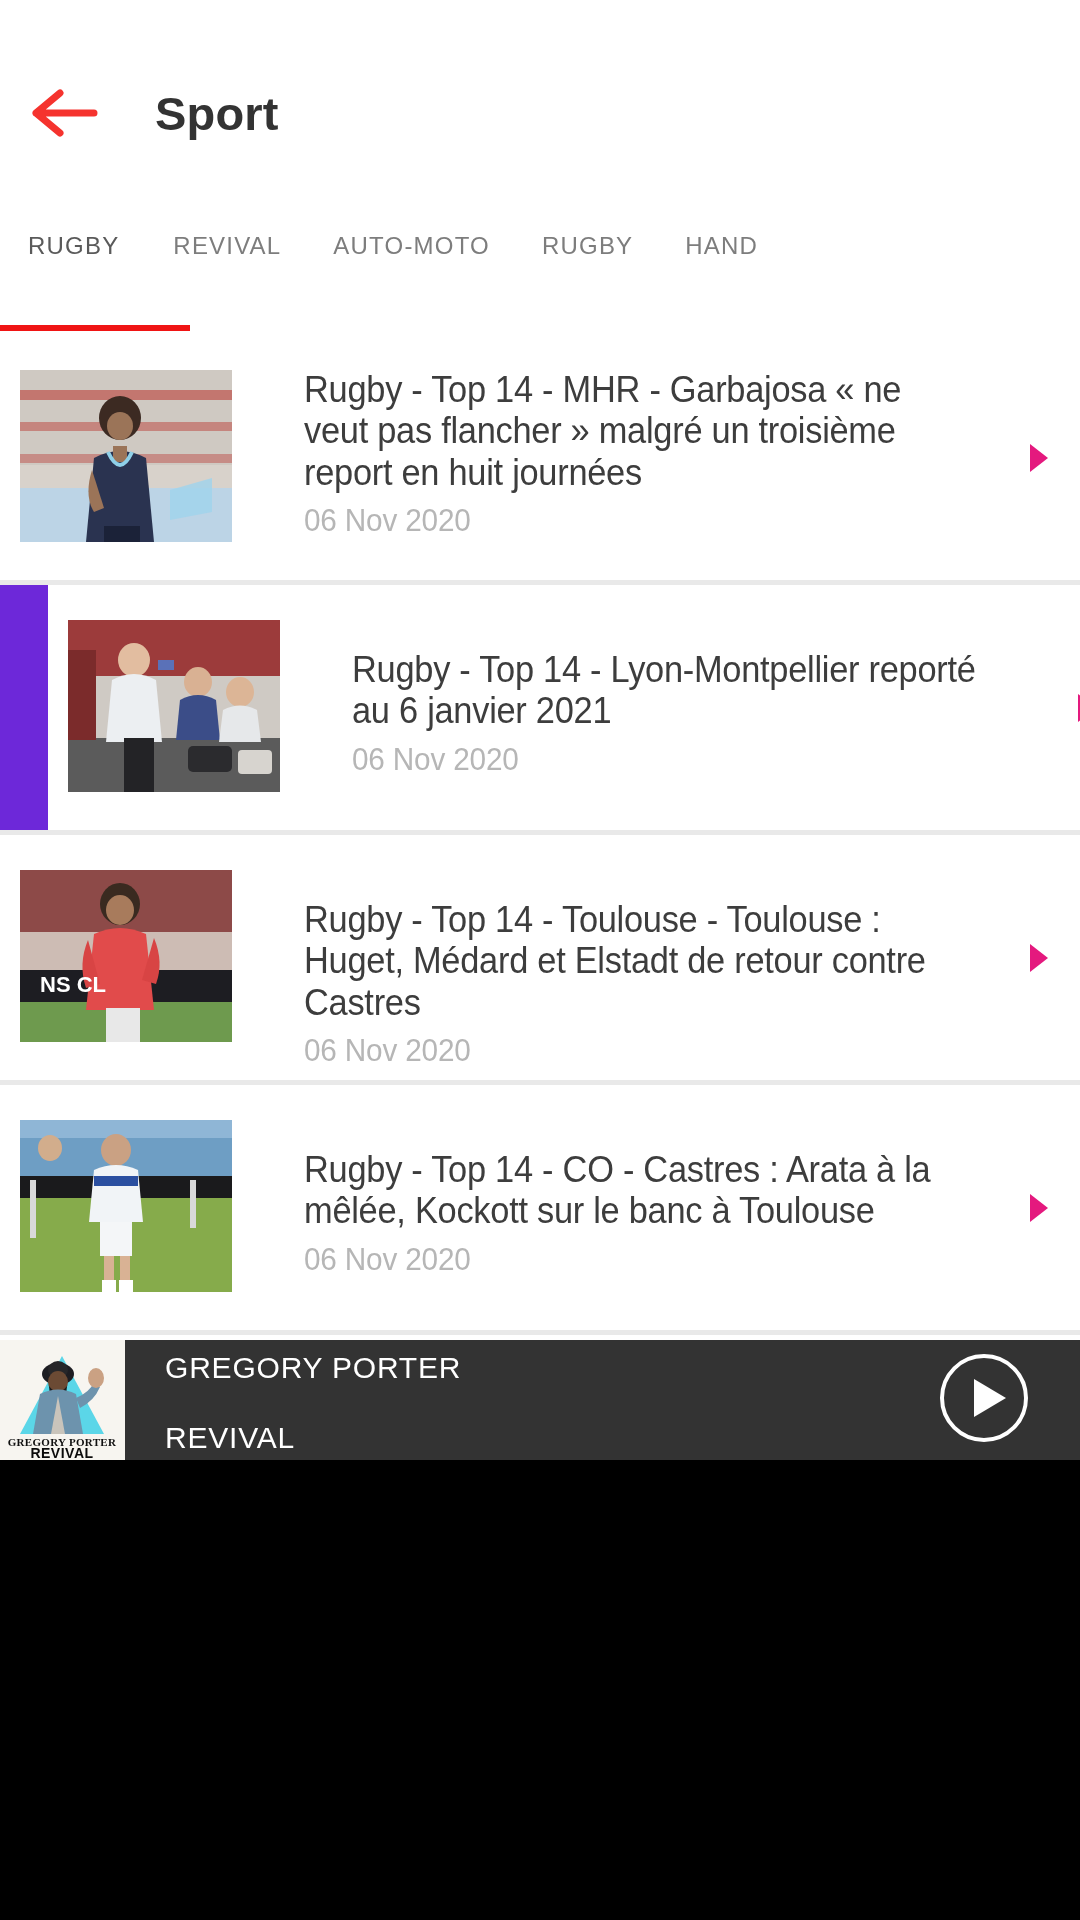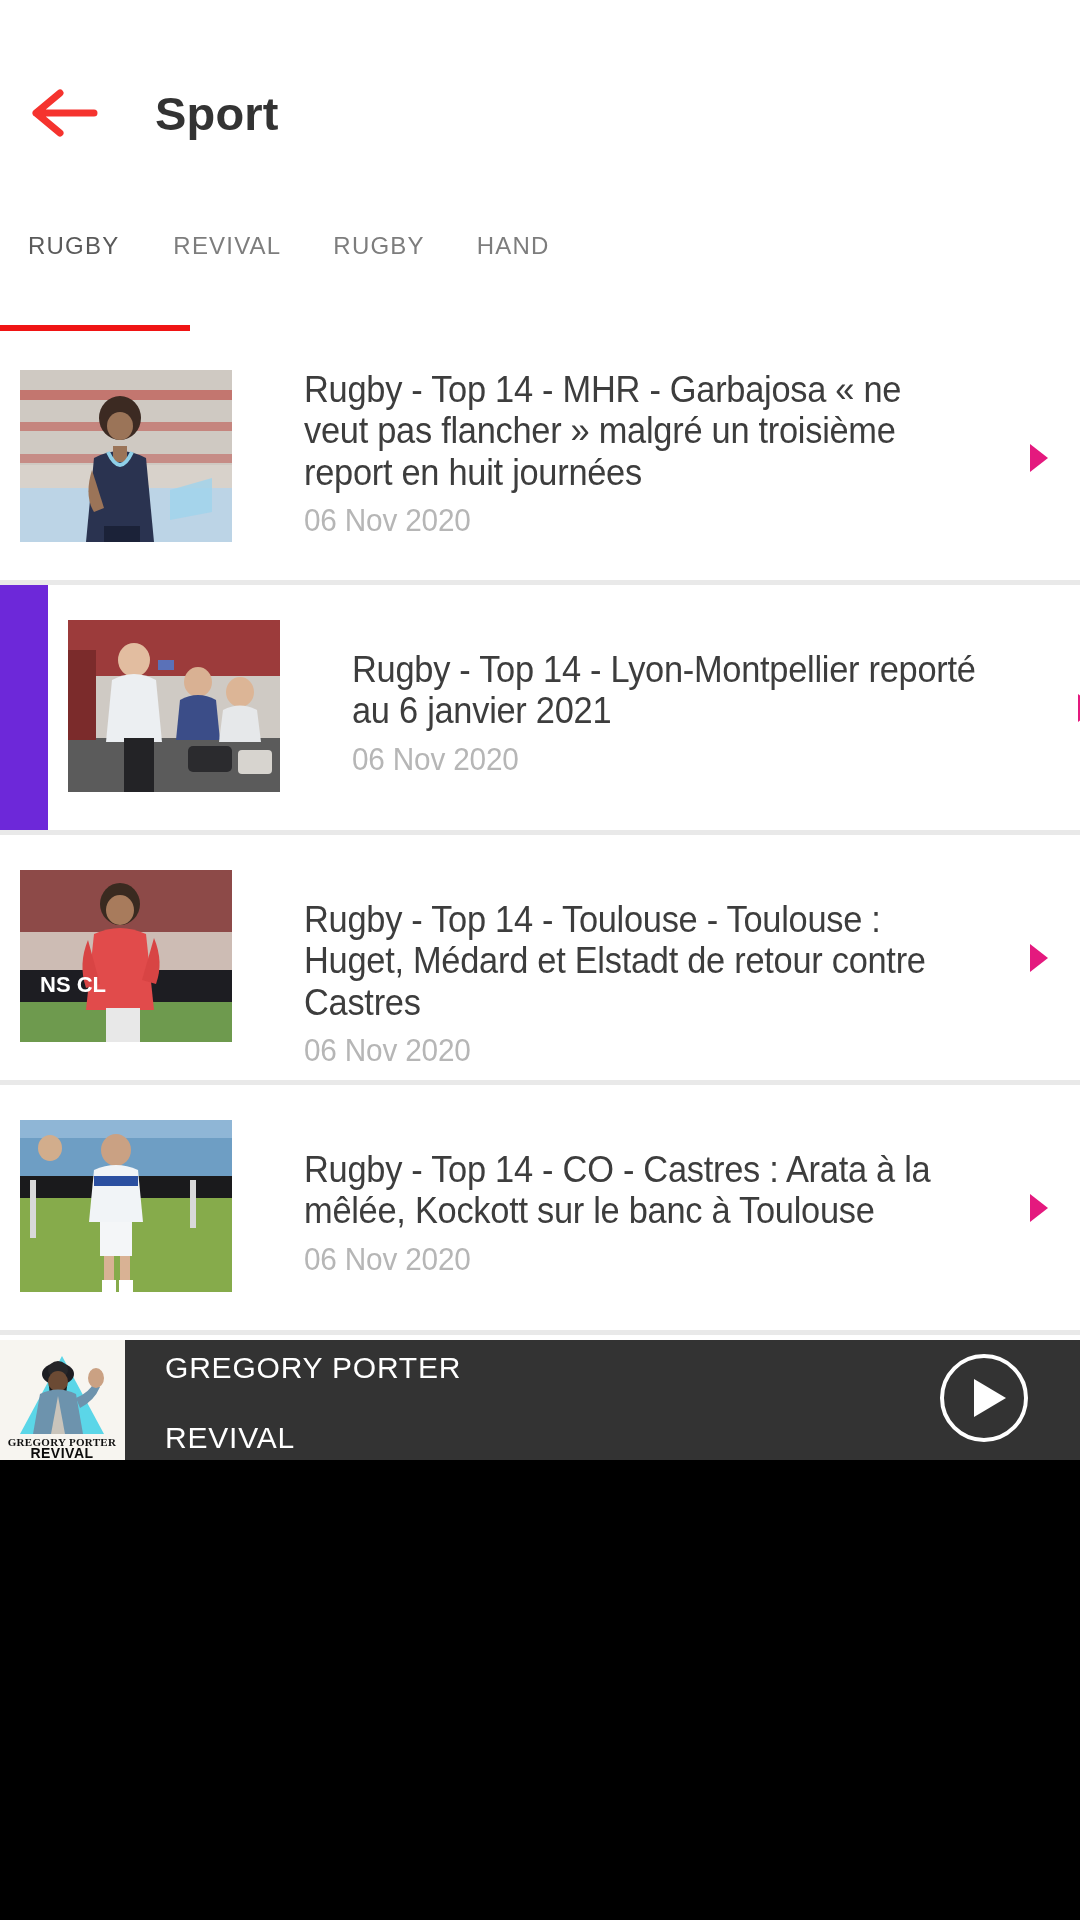--- a/index.html
+++ b/index.html
@@ -149,20 +149,23 @@
       <div class="page-title">Sport</div>
     </div>
 
     <div class="tabbar">
       <div class="tabstrip">
         <div class="tab active">
           <span>RUGBY</span>
         </div>
         <div class="tab">
           <span>REVIVAL</span>
+        </div>
+        <div class="tab">
+          <span>AUTO-MOTO</span>
         </div>
         <div class="tab">
           <span>RUGBY</span>
         </div>
         <div class="tab">
           <span>HAND</span>
         </div>
       </div>
       <div class="tab-underline"></div>
     </div>

